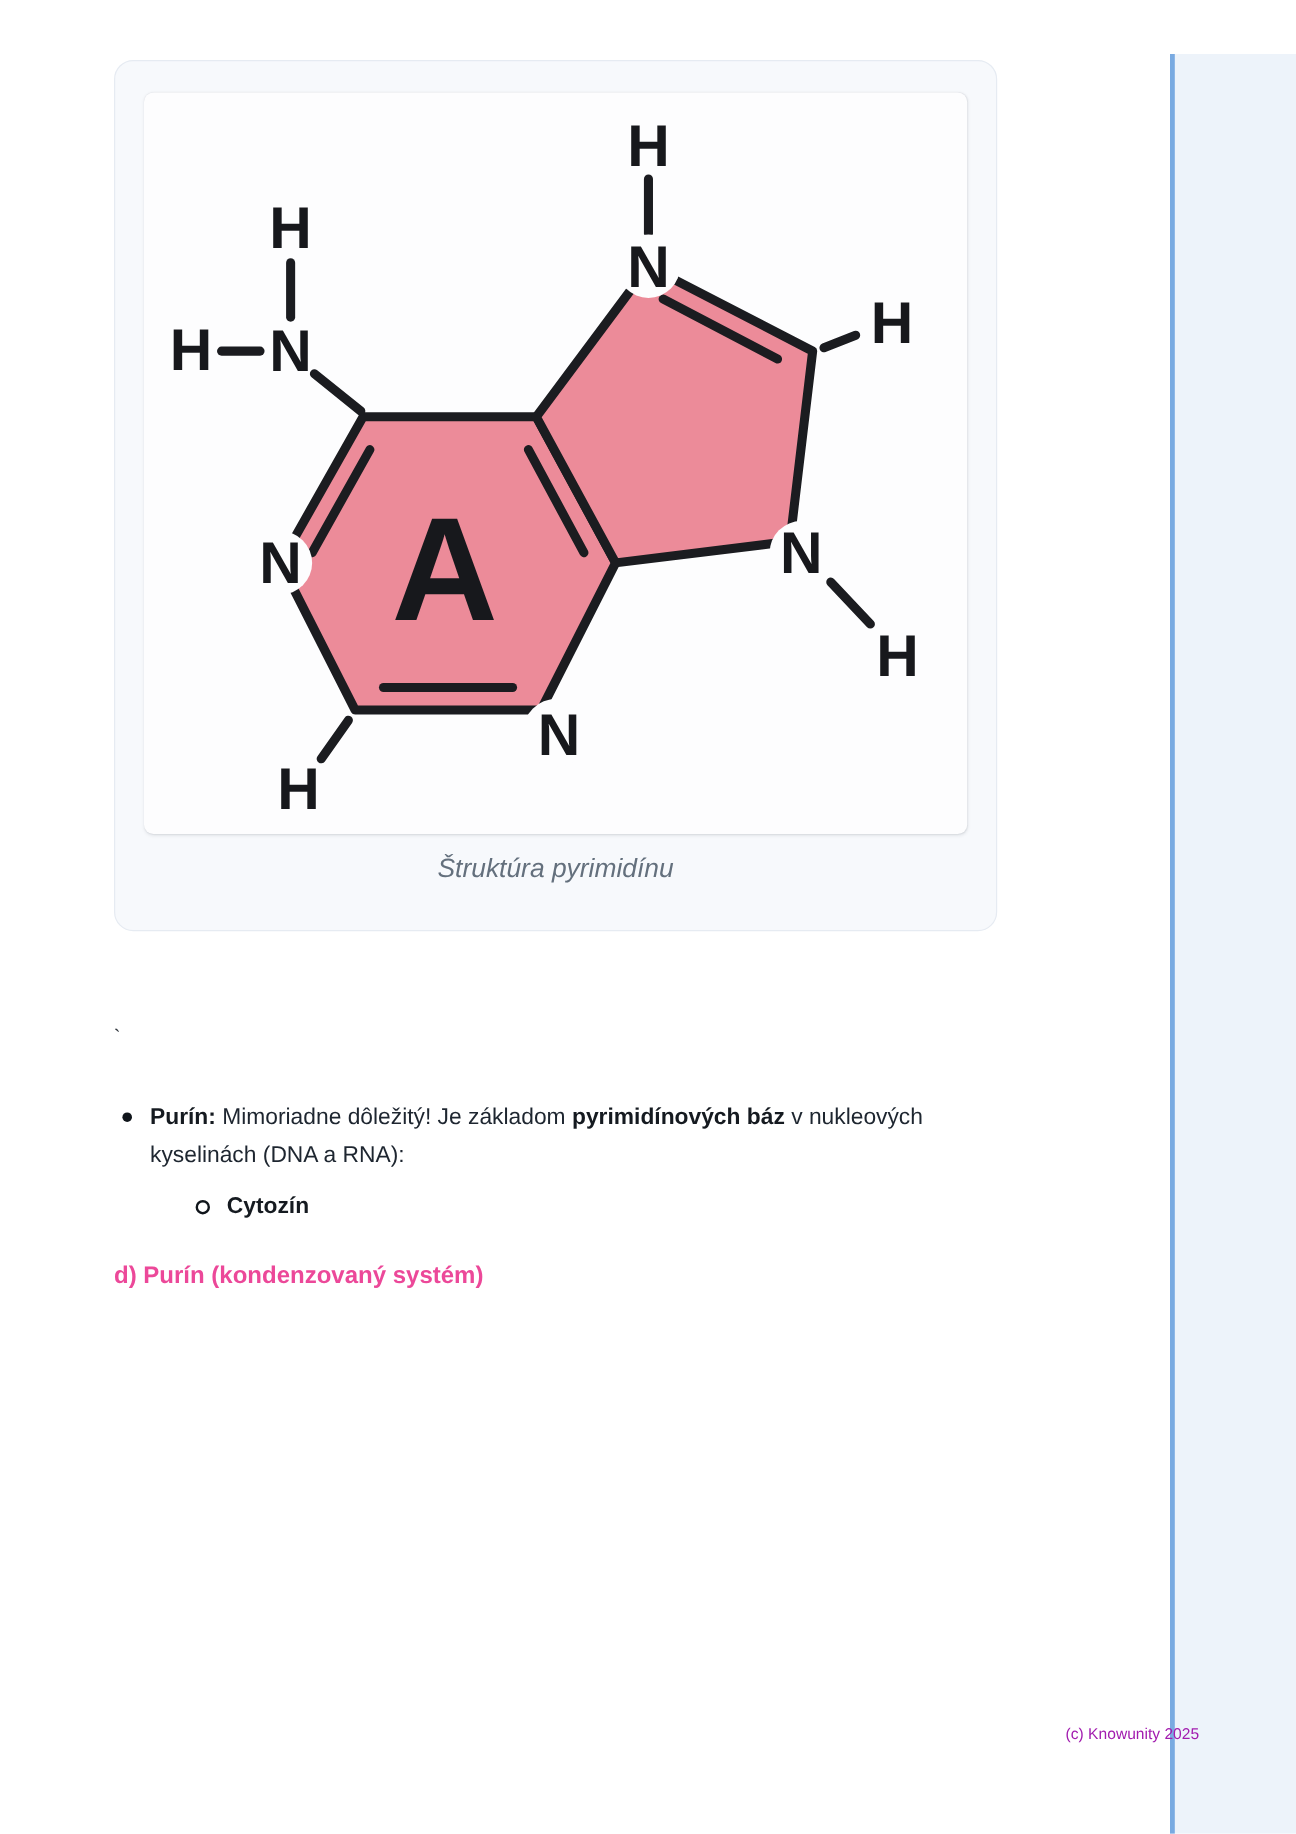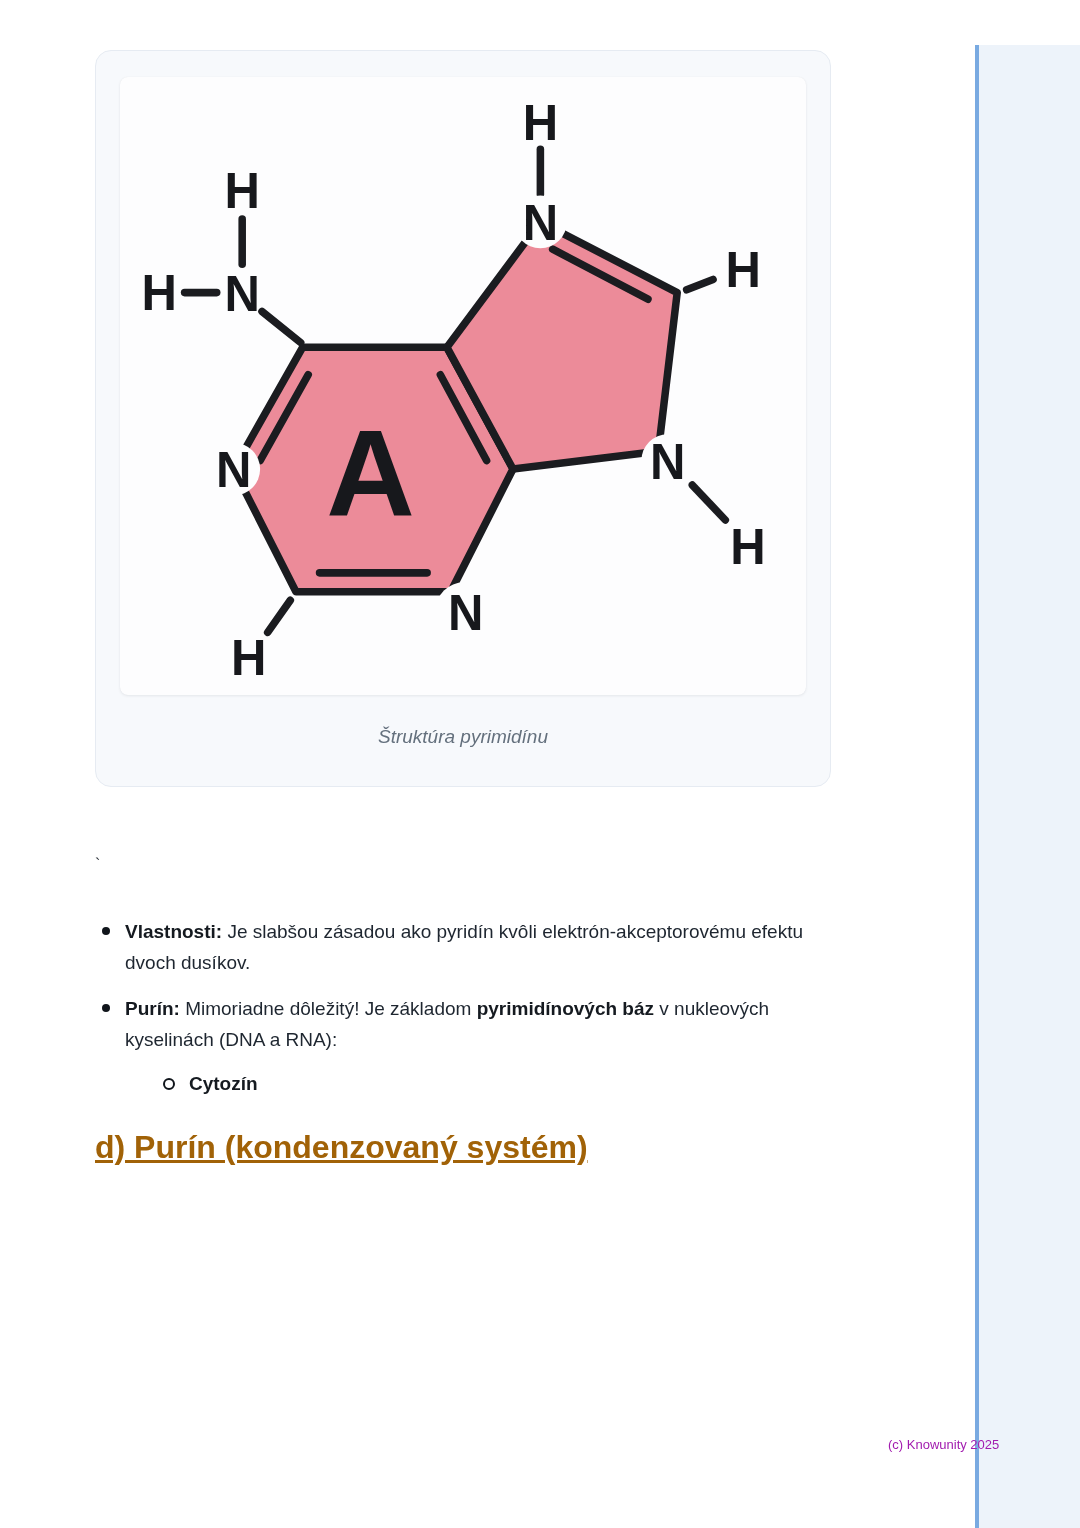--- a/index.html
+++ b/index.html
@@ -17,22 +17,22 @@
     position:absolute;left:95px;top:50px;width:736px;box-sizing:border-box;
     background:#f7f9fc;border:1px solid #e6ebf2;border-radius:16px;
     padding:26px 24px 38px 24px;
   }
   .figure-panel{
     background:#fdfdfe;border-radius:8px;padding:8px;
     box-shadow:0 1px 3px rgba(15,23,42,.08), 0 0 1px rgba(15,23,42,.06);
   }
   .figure-panel svg{display:block;width:100%;height:auto;}
   .caption{
-    margin-top:31px;text-align:center;font-style:italic;
-    color:#64707d;font-size:19px;
+    margin-top:16px;text-align:center;font-style:italic;
+    color:#64707d;font-size:22px;
   }
   .stray-tick{
     position:absolute;left:95px;top:856px;font-size:16px;color:#30363d;
   }
   
   .content{position:absolute;left:95px;top:916px;width:740px;}
   .bullets{display:flex;flex-direction:column;gap:15px;}
   .bullet{display:flex;align-items:flex-start;}
   .bullet .dot{
     width:8px;height:8px;border-radius:50%;background:#10151b;
@@ -42,21 +42,21 @@
   .bullet .txt b{font-weight:bold;color:#151a20;}
   .pi{font-family:"DejaVu Serif",serif;font-style:italic;}
   .sublist{display:flex;flex-direction:row;gap:13px;margin:13px 0 0 38px;}
   .sub{display:flex;align-items:flex-start;}
   .sub .circ{
     width:8px;height:8px;border:2px solid #10151b;border-radius:50%;
     margin:9px 14px 0 0;flex:none;background:transparent;
   }
   .sub .txt{font-size:19px;line-height:1.6;color:#1e2630;}
   .section-heading{
-    margin:30px 0 27px 0;font-size:32px;font-weight:bold;color:#a16207;text-decoration:underline;
+    margin:30px 0 27px 0;font-size:20px;font-weight:bold;color:#ec4899;
   }
   .footer{
     position:absolute;left:888px;top:1437px;font-size:13px;color:#a21caf;z-index:5;
   }
 </style>
 </head>
 <body>
 
 <div class="right-strip"></div>
 
@@ -111,26 +111,20 @@
   </div>
   <div class="caption">Štruktúra pyrimidínu</div>
 </div>
 
 <div class="stray-tick">`</div>
 
 <div class="content">
   <div class="bullets">
 
 
-    <div class="bullet">
-      <span class="dot"></span>
-      <div class="txt">
-        <b>Vlastnosti:</b><span> Je slabšou zásadou ako pyridín kvôli elektrón-akceptorovému efektu dvoch dusíkov.</span>
-      </div>
-    </div>
 
     <div class="bullet">
       <span class="dot"></span>
       <div class="txt">
         <b>Purín:</b><span> Mimoriadne dôležitý! Je základom </span><b>pyrimidínových báz</b><span> v nukleových kyselinách (DNA a RNA):</span>
         <div class="sublist">
           <div class="sub">
             <span class="circ"></span>
             <div class="txt"><b>Cytozín</b><span></span></div>
           </div>

